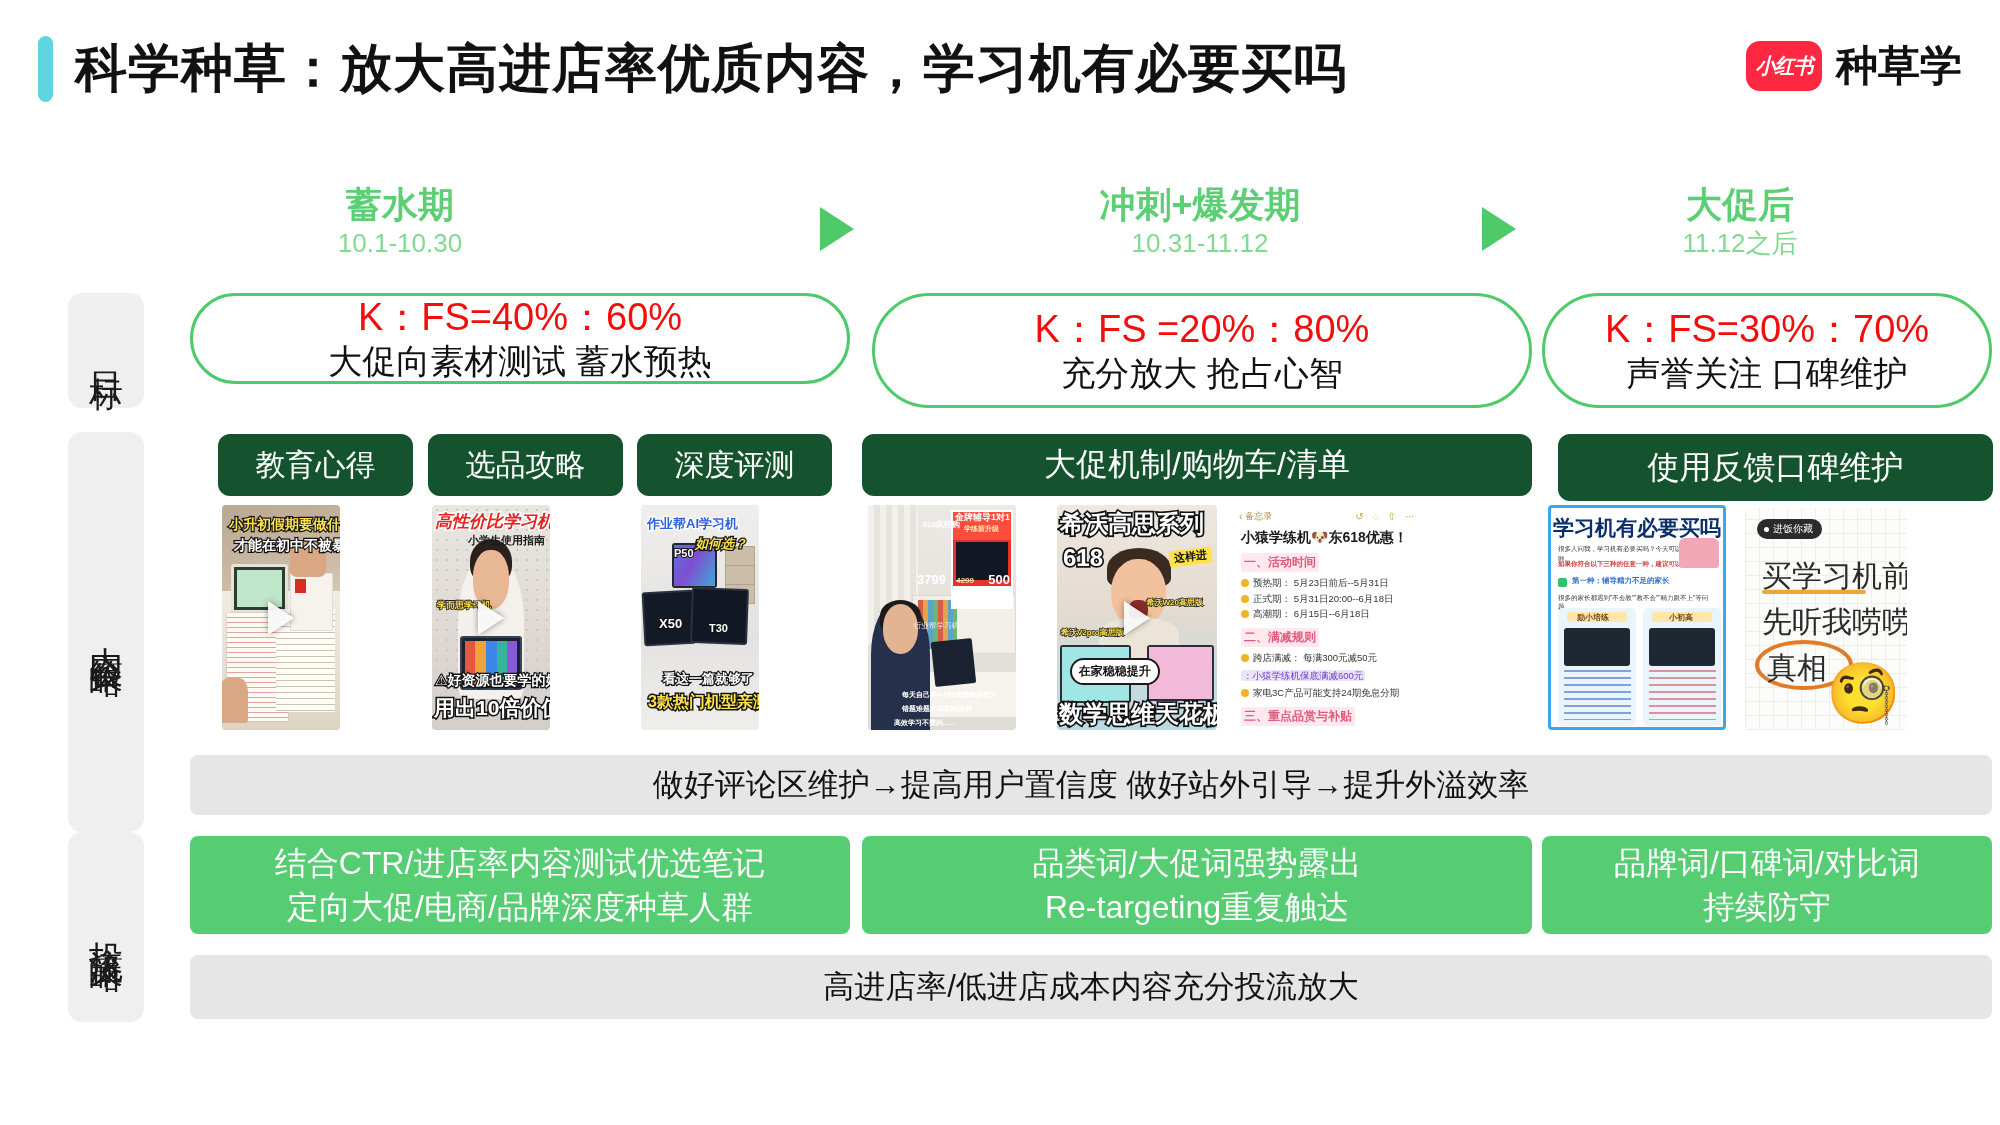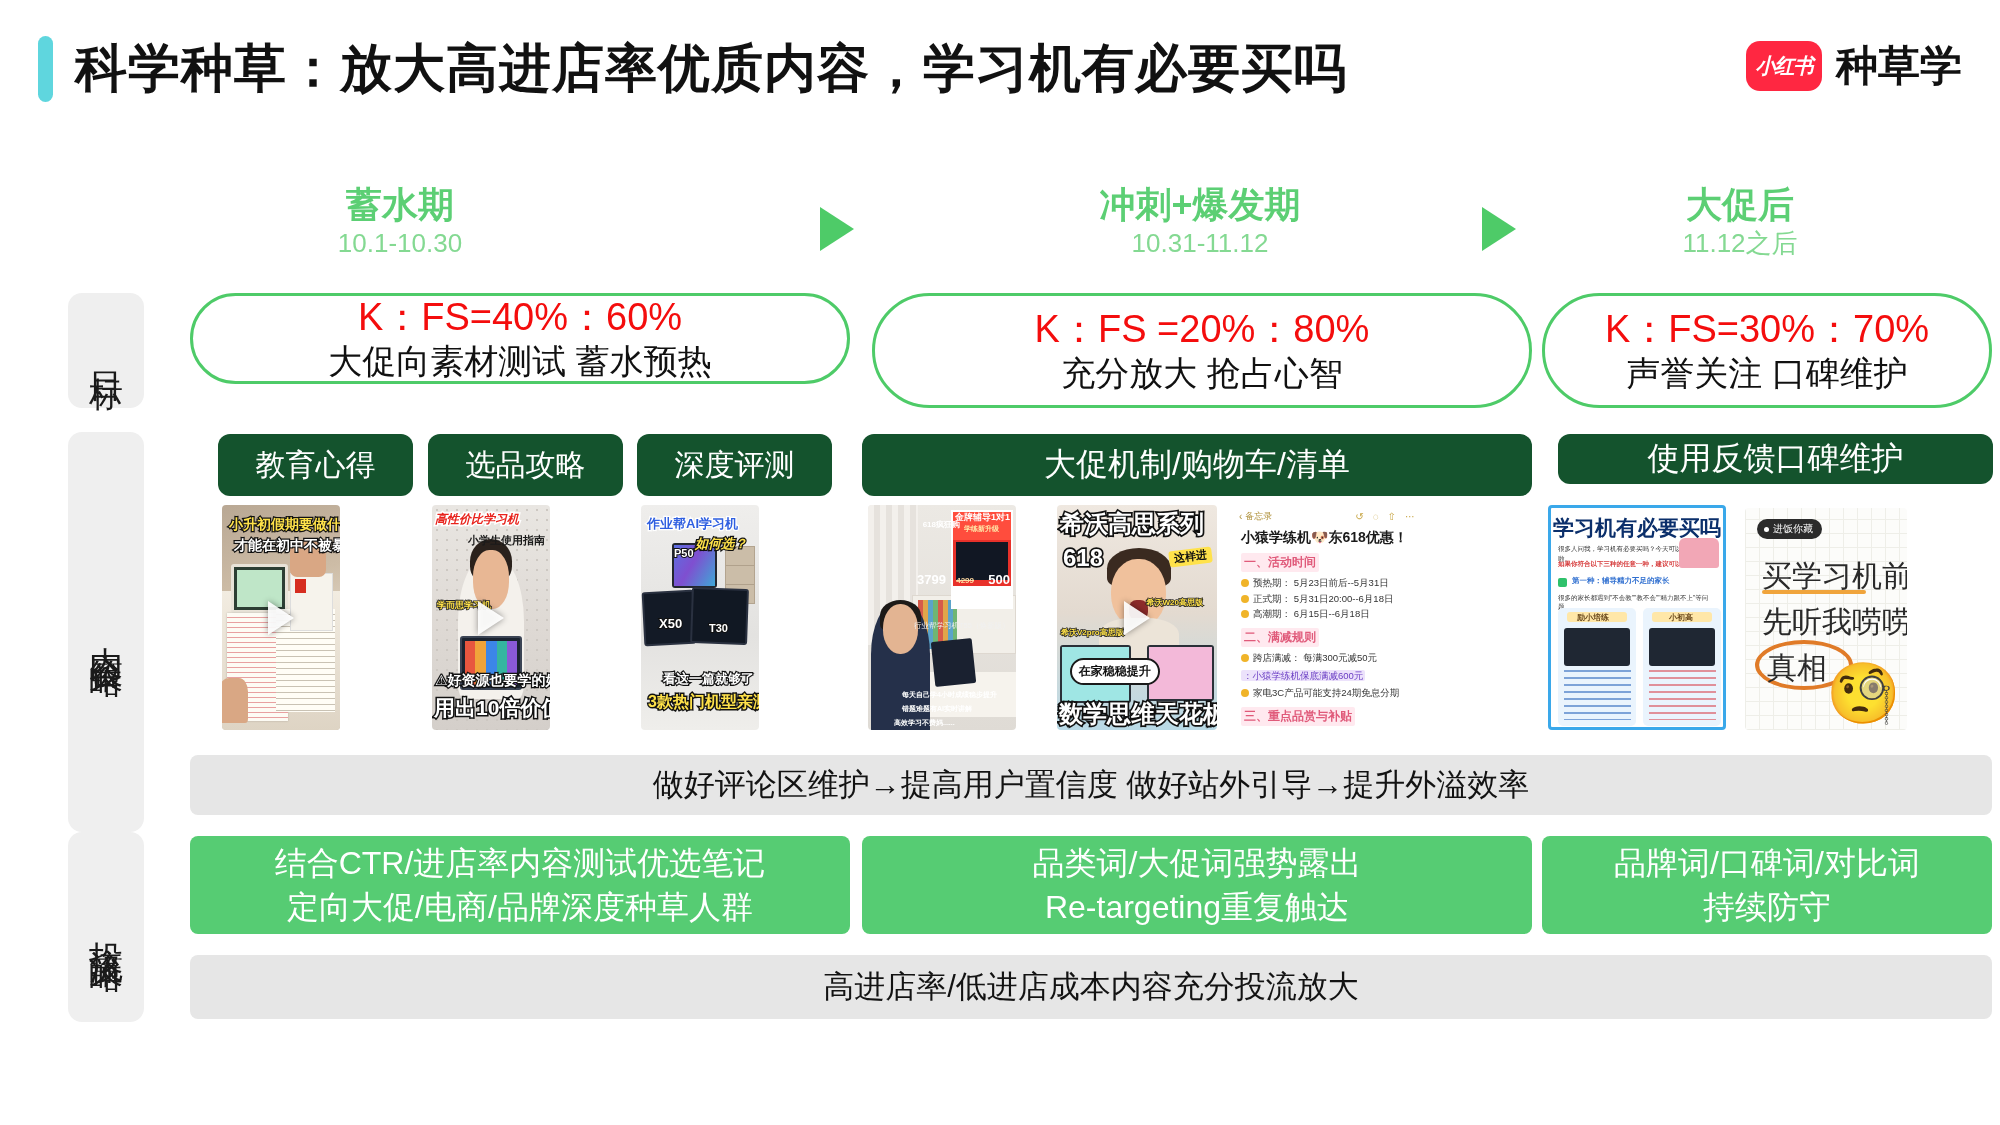--- a/index.html
+++ b/index.html
@@ -281,21 +281,21 @@
   </div>
   <div class="tag" style="left:428px; top:434px; width:195px; height:62px;">
     <span>选品攻略</span>
   </div>
   <div class="tag" style="left:637px; top:434px; width:195px; height:62px;">
     <span>深度评测</span>
   </div>
   <div class="tag wide" style="left:862px; top:434px; width:670px; height:62px;">
     <span>大促机制/购物车/清单</span>
   </div>
-  <div class="tag wide" style="left:1558px; top:434px; width:435px; height:50px;justify-content:center;">
+  <div class="tag wide" style="left:1558px; top:434px; width:435px; height:67px;justify-content:center;">
     <span>使用反馈口碑维护</span>
   </div>
 
   <div class="thumb t1" style="left:222px; top:505px; width:118px; height:225px;">
     <div class="inner">
       <div class="desk"></div>
         <div class="pad">
           <i></i>
         </div>
       <div class="sheet"></div>
@@ -313,21 +313,21 @@
   <div class="thumb t2" style="left:432px; top:505px; width:118px; height:225px;">
     <div class="inner">
       <div class="board"></div>
         <div class="person"></div>
       <div class="hair"></div>
         <div class="face"></div>
       <div class="tab">
           <i></i>
         </div>
     </div>
-    <div class="tt" style="left:3px; top:8px; font-size:12px; color:#e8231d; -webkit-text-stroke:3px #fff; paint-order:stroke; font-style:italic;">高性价比学习机</div>
+    <div class="tt" style="left:3px; top:8px; font-size:17px; color:#e8231d; -webkit-text-stroke:3px #fff; paint-order:stroke; font-style:italic;">高性价比学习机</div>
     <div class="tt" style="right:5px; top:30px; font-size:11px; color:#1a1a1a; font-weight:700;">小学生使用指南</div>
     <div class="tt" style="left:5px; top:96px; font-size:9px; color:#ffe24a; -webkit-text-stroke:1.6px #222; paint-order:stroke;">学而思学习机</div>
     <div class="tt" style="left:3px; top:168px; font-size:14px; color:#fff; -webkit-text-stroke:2.6px #111; paint-order:stroke;">⚠好资源也要学的好</div>
     <div class="tt" style="left:2px; top:192px; font-size:21px; color:#fff; -webkit-text-stroke:3px #111; paint-order:stroke;">用出10倍价值</div>
     <div class="play"></div>
   </div>
 
   <div class="thumb t3" style="left:641px; top:505px; width:118px; height:225px;">
     <div class="inner">
       <div class="drawer">

